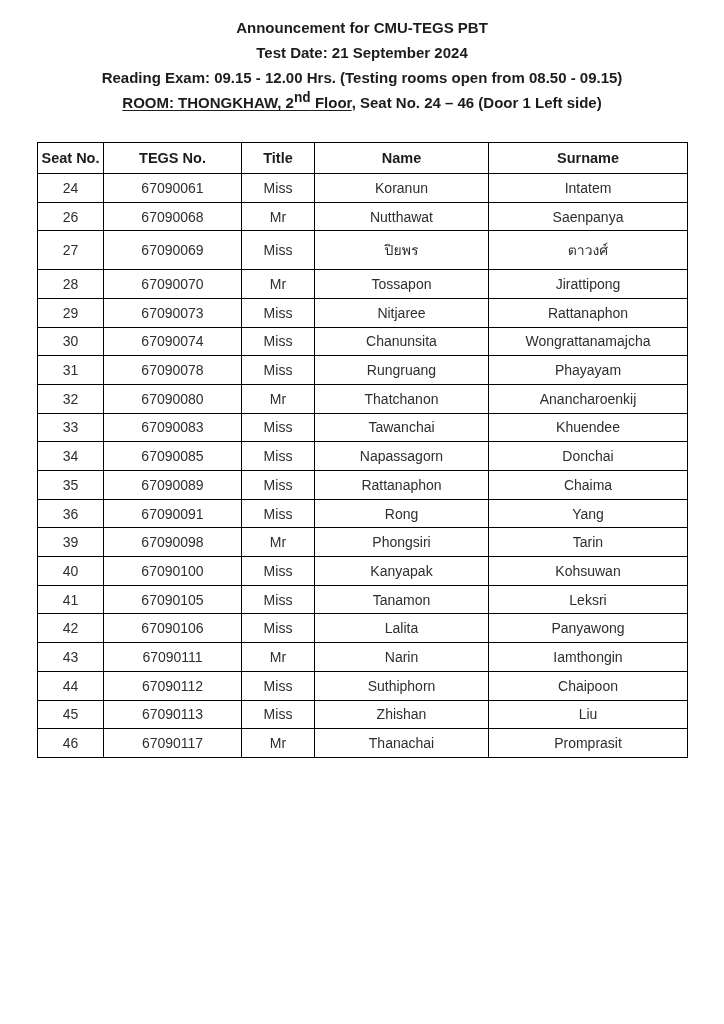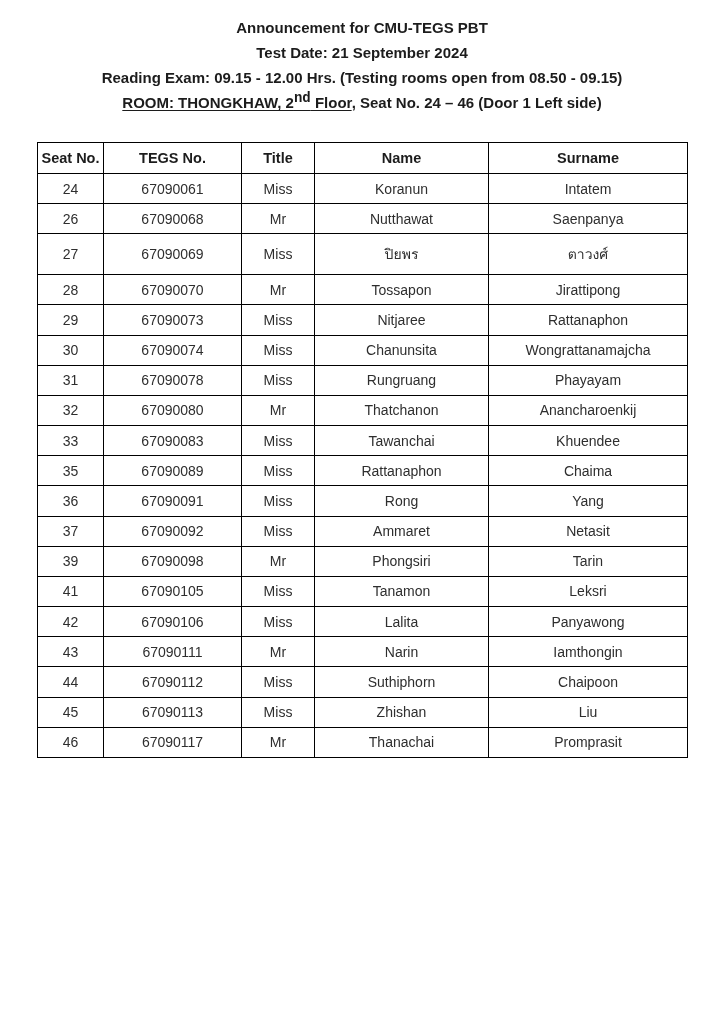--- a/index.html
+++ b/index.html
@@ -157,48 +157,55 @@
           <td>Anancharoenkij</td>
         </tr>
         <tr>
           <td>33</td>
           <td>67090083</td>
           <td>Miss</td>
           <td>Tawanchai</td>
           <td>Khuendee</td>
         </tr>
         <tr>
+          <td>34</td>
+          <td>67090085</td>
+          <td>Miss</td>
+          <td>Napassagorn</td>
+          <td>Donchai</td>
+        </tr>
+        <tr>
           <td>35</td>
           <td>67090089</td>
           <td>Miss</td>
           <td>Rattanaphon</td>
           <td>Chaima</td>
         </tr>
         <tr>
           <td>36</td>
           <td>67090091</td>
           <td>Miss</td>
           <td>Rong</td>
           <td>Yang</td>
         </tr>
         <tr>
-          <td>37</td>
-          <td>67090092</td>
-          <td>Miss</td>
-          <td>Ammaret</td>
-          <td>Netasit</td>
-        </tr>
-        <tr>
           <td>39</td>
           <td>67090098</td>
           <td>Mr</td>
           <td>Phongsiri</td>
           <td>Tarin</td>
         </tr>
         <tr>
+          <td>40</td>
+          <td>67090100</td>
+          <td>Miss</td>
+          <td>Kanyapak</td>
+          <td>Kohsuwan</td>
+        </tr>
+        <tr>
           <td>41</td>
           <td>67090105</td>
           <td>Miss</td>
           <td>Tanamon</td>
           <td>Leksri</td>
         </tr>
         <tr>
           <td>42</td>
           <td>67090106</td>
           <td>Miss</td>

